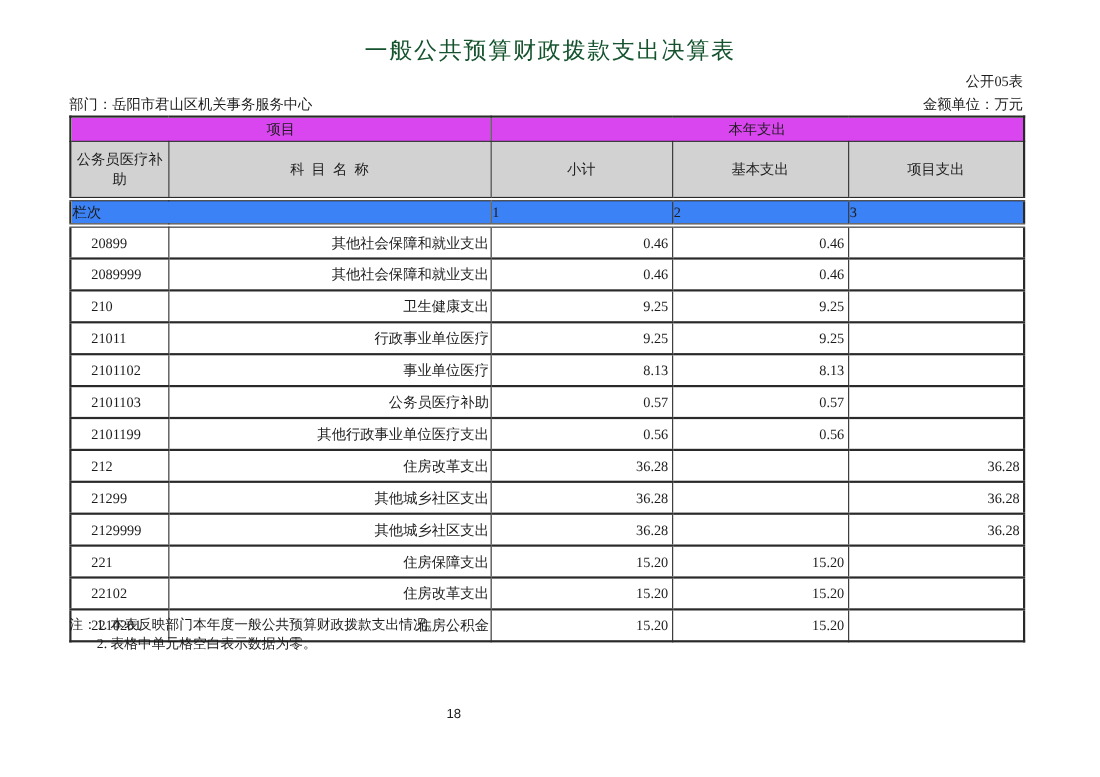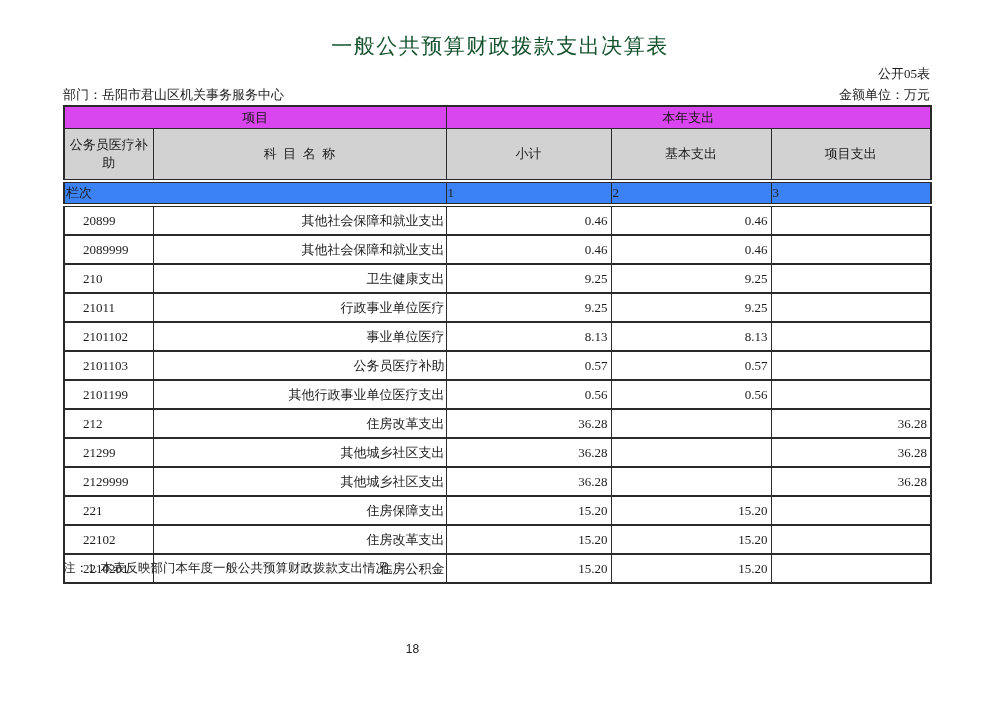--- a/index.html
+++ b/index.html
@@ -197,17 +197,18 @@
           <td class="name">住房公积金</td>
           <td class="num">15.20</td>
           <td class="num">15.20</td>
           <td class="num"></td>
         </tr>
       </tbody>
   </table>
 
   <div class="notes">
     <div class="note-1">注：1. 本表反映部门本年度一般公共预算财政拨款支出情况。</div>
+    <div class="note-2">2. 表格中单元格空白表示数据为零。</div>
   </div>
 
   <div class="page-number">18</div>
 
 </div>
 
 </body></html>

